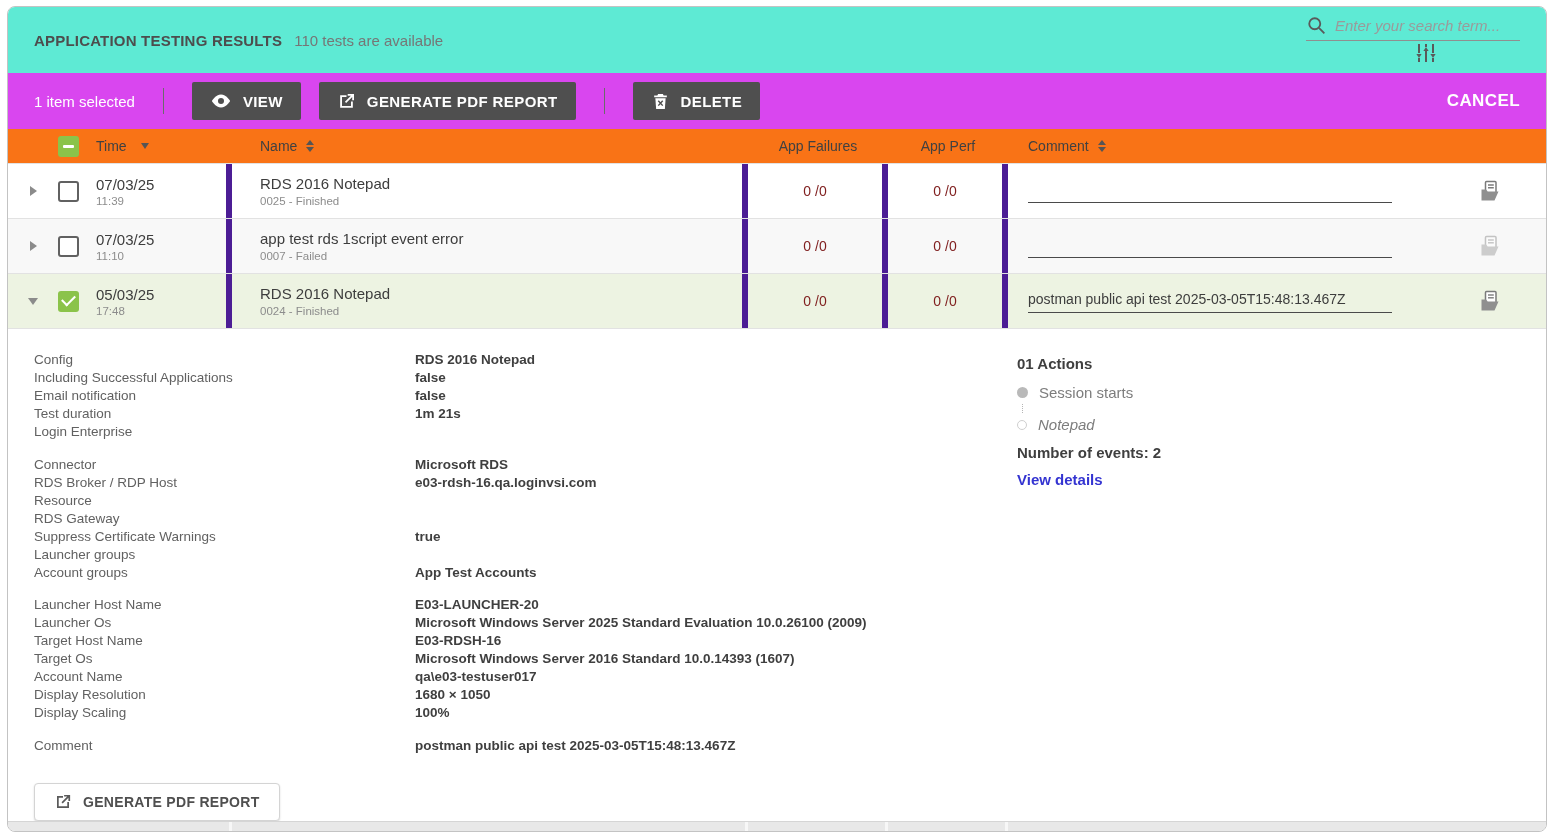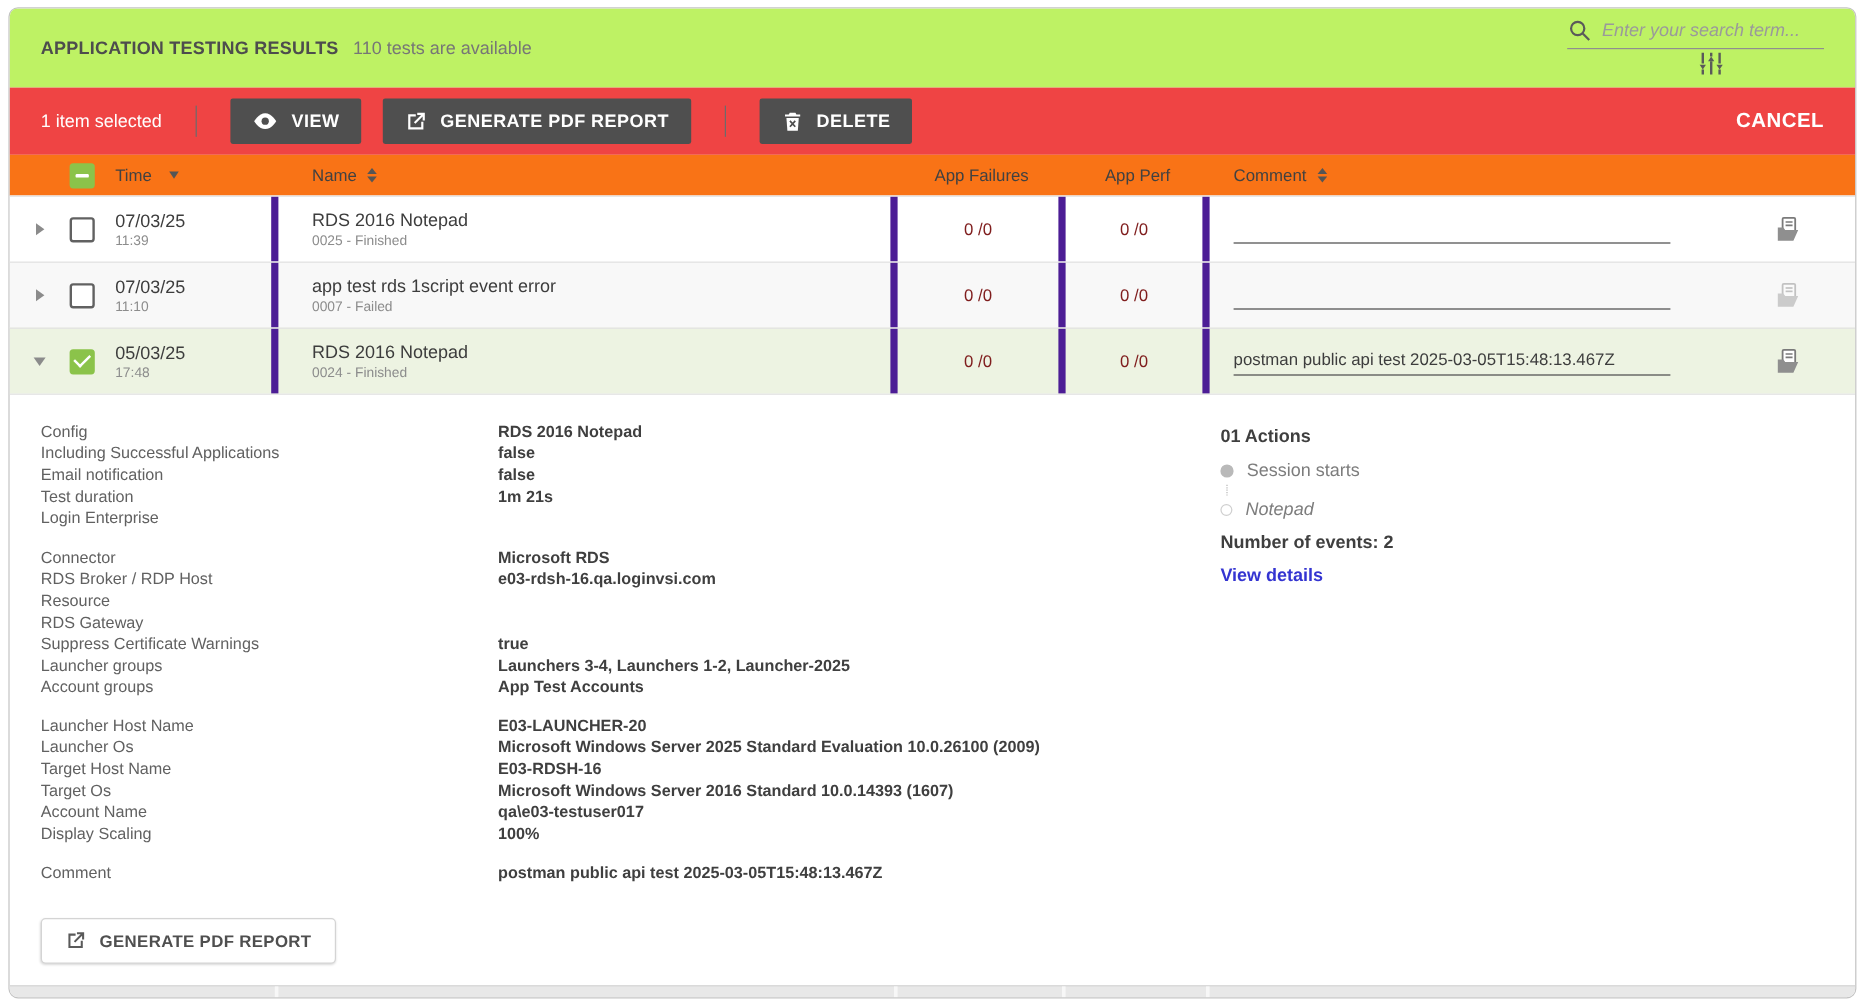--- a/index.html
+++ b/index.html
@@ -1,33 +1,33 @@
 <!DOCTYPE html>
 <html><head>
 <meta charset="utf-8">
 <style>
   * { margin:0; padding:0; box-sizing:border-box; }
   html,body { width:1554px; height:838px; background:#fff; font-family:"Liberation Sans","DejaVu Sans",sans-serif; }
   .frame { position:absolute; inset:6px 7px; border:1px solid #c3c3c3; border-radius:8px; overflow:hidden;
            display:flex; flex-direction:column; background:#fff; }
 
   
-  .hdr { height:66px; background:#bef264; display:flex; align-items:center; padding:0 26px; flex:none; }
+  .hdr { height:66px; background:#5eead4; display:flex; align-items:center; padding:0 26px; flex:none; }
   .hdr-title { font-size:15px; font-weight:bold; color:#4d4d4d; letter-spacing:.2px; }
   .hdr-sub { font-size:15px; color:#767676; margin-left:12px; }
   .hdr-right { margin-left:auto; display:flex; align-items:center;flex-direction:column; }
   .search { display:flex; align-items:center; border-bottom:1px solid #8f8f8f; padding-bottom:4px; width:214px; }
   .search svg { flex:none; margin-right:8px; }
   .search input { border:none; outline:none; background:transparent; font-size:15px; font-style:italic;
                   color:#555; width:100%; font-family:inherit; }
   .search input::placeholder { color:#9a9a9a; font-style:italic; }
   .filter-btn { margin-left:26px; display:flex; align-items:center; cursor:pointer; }
 
   
-  .tbar { height:56px; background:#ef4444; display:flex; align-items:center; padding:0 26px; flex:none; }
+  .tbar { height:56px; background:#d946ef; display:flex; align-items:center; padding:0 26px; flex:none; }
   .tbar-count { color:#fff; font-size:15px; }
   .tbar-div { width:1px; height:26px; background:#6b6b6b; margin:0 28px; }
   .tbtn { background:#4f4f4f; border:none; color:#fff; font-weight:bold; font-size:15px; letter-spacing:.4px;
           padding:0 18px; height:38px; border-radius:2px; display:flex; align-items:center; gap:11px;
           cursor:pointer; font-family:inherit; }
   .tbtn + .tbtn { margin-left:18px; }
   .tbar-cancel { margin-left:auto; color:#fff; font-weight:bold; font-size:17px; letter-spacing:.4px;
                  background:none; border:none; cursor:pointer; font-family:inherit; }
 
   
@@ -337,21 +337,20 @@
       <div class="drow">
           <span class="dlabel">RDS Gateway</span>
           <span class="dvalue"></span>
         </div>
       <div class="drow">
           <span class="dlabel">Suppress Certificate Warnings</span>
           <span class="dvalue">true</span>
         </div>
       <div class="drow">
           <span class="dlabel">Launcher groups</span>
-          <span class="dvalue">Launchers 3-4, Launchers 1-2, Launcher-2025</span>
         </div>
       <div class="drow">
           <span class="dlabel">Account groups</span>
           <span class="dvalue">App Test Accounts</span>
         </div>
     </div>
 
     <div class="dl-group">
       <div class="drow">
           <span class="dlabel">Launcher Host Name</span>
@@ -365,20 +364,24 @@
           <span class="dlabel">Target Host Name</span>
           <span class="dvalue">E03-RDSH-16</span>
         </div>
       <div class="drow">
           <span class="dlabel">Target Os</span>
           <span class="dvalue">Microsoft Windows Server 2016 Standard 10.0.14393 (1607)</span>
         </div>
       <div class="drow">
           <span class="dlabel">Account Name</span>
           <span class="dvalue">qa\e03-testuser017</span>
+        </div>
+      <div class="drow">
+          <span class="dlabel">Display Resolution</span>
+          <span class="dvalue">1680 × 1050</span>
         </div>
       <div class="drow">
           <span class="dlabel">Display Scaling</span>
           <span class="dvalue">100%</span>
         </div>
     </div>
 
     <div class="dl-group g3">
       <div class="drow">
           <span class="dlabel">Comment</span>

